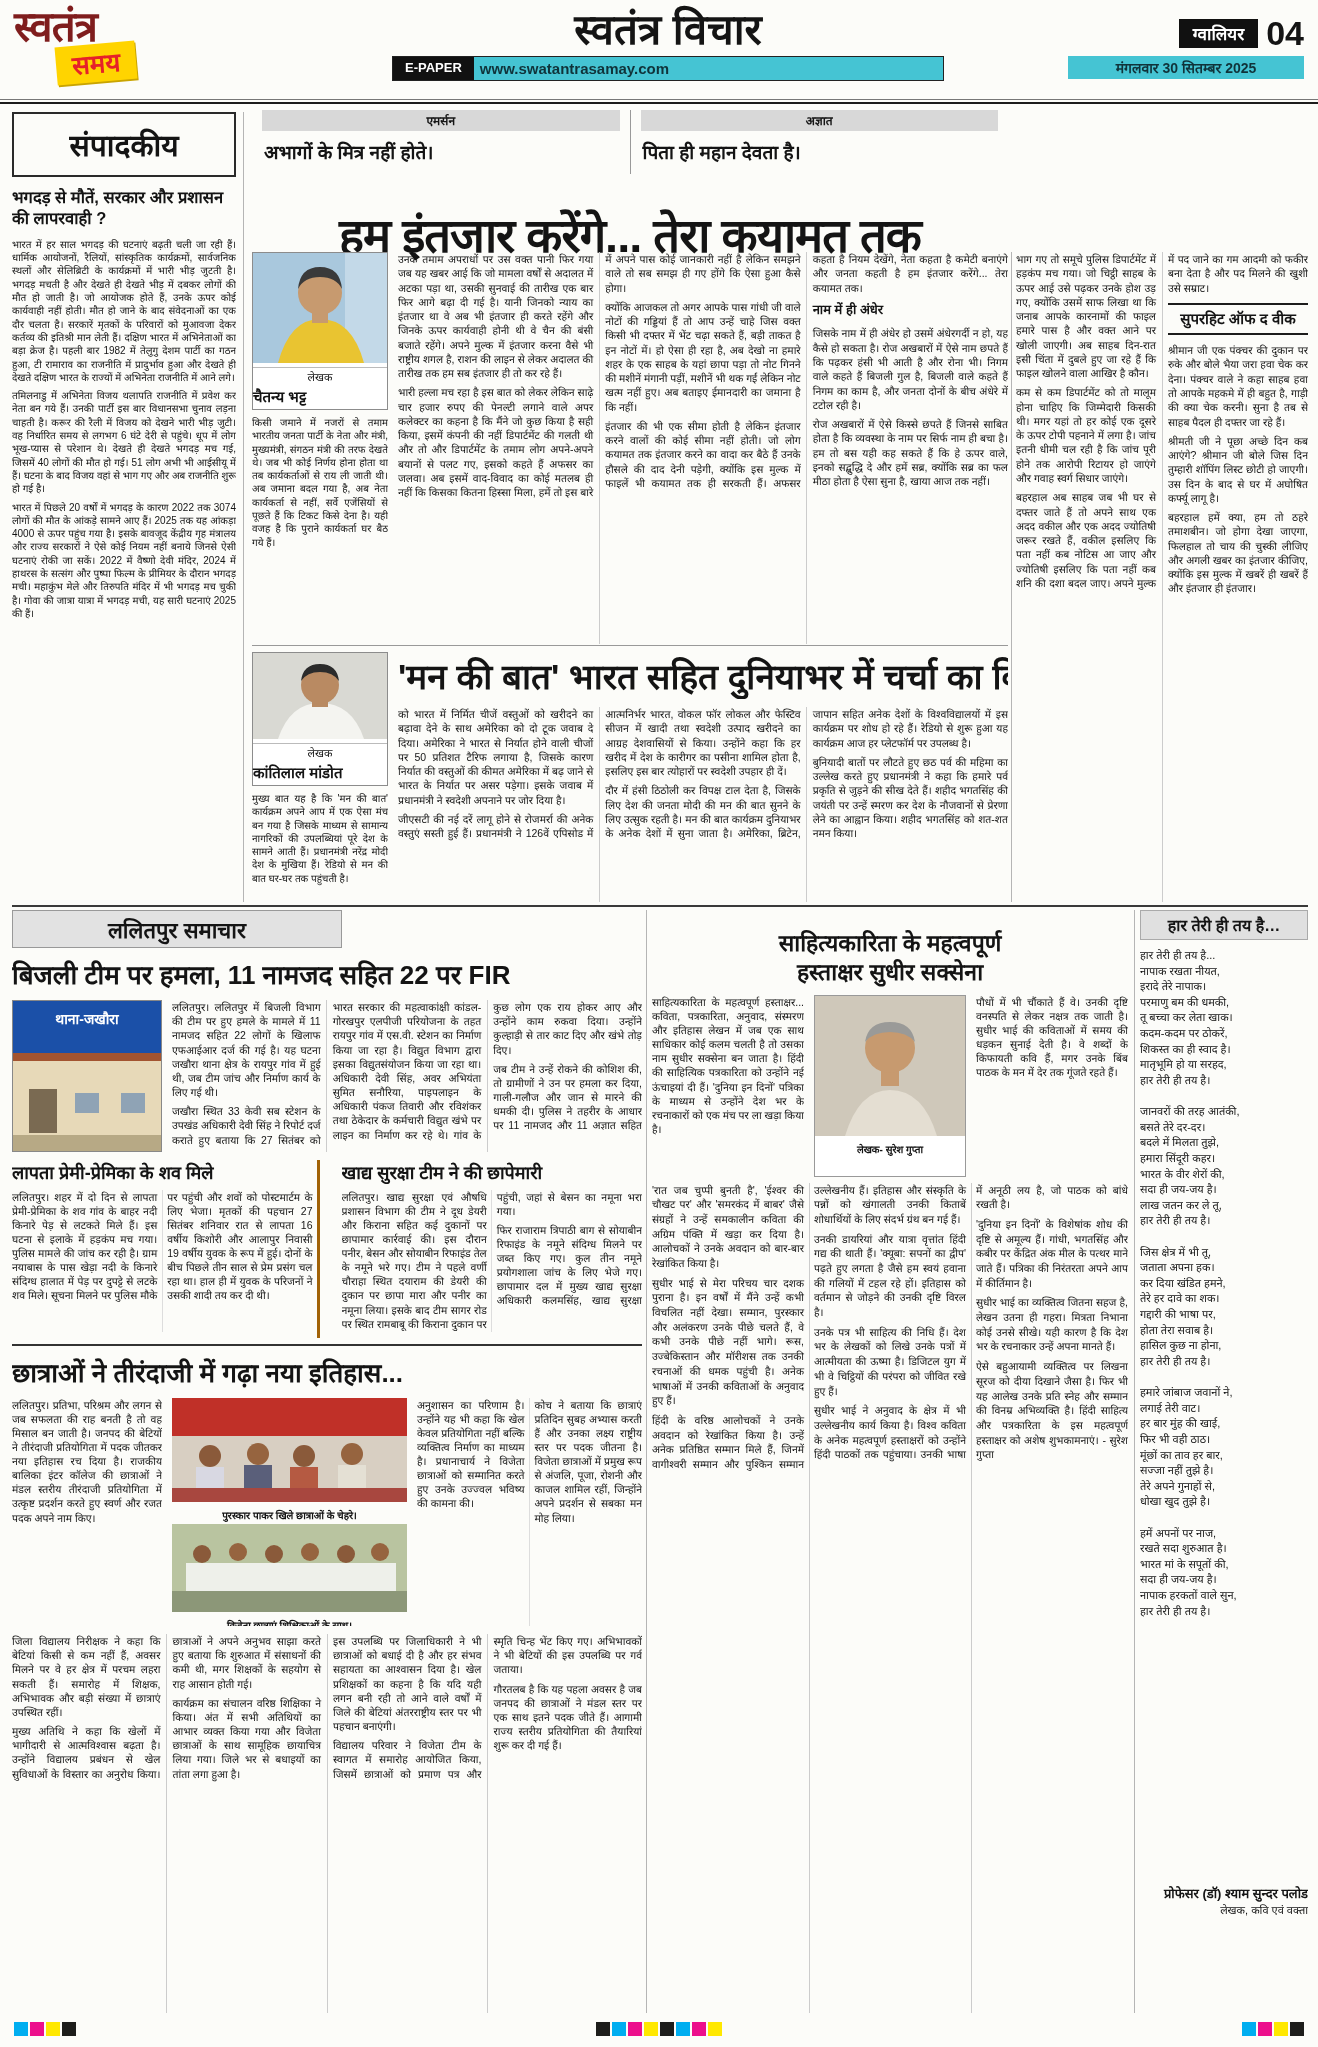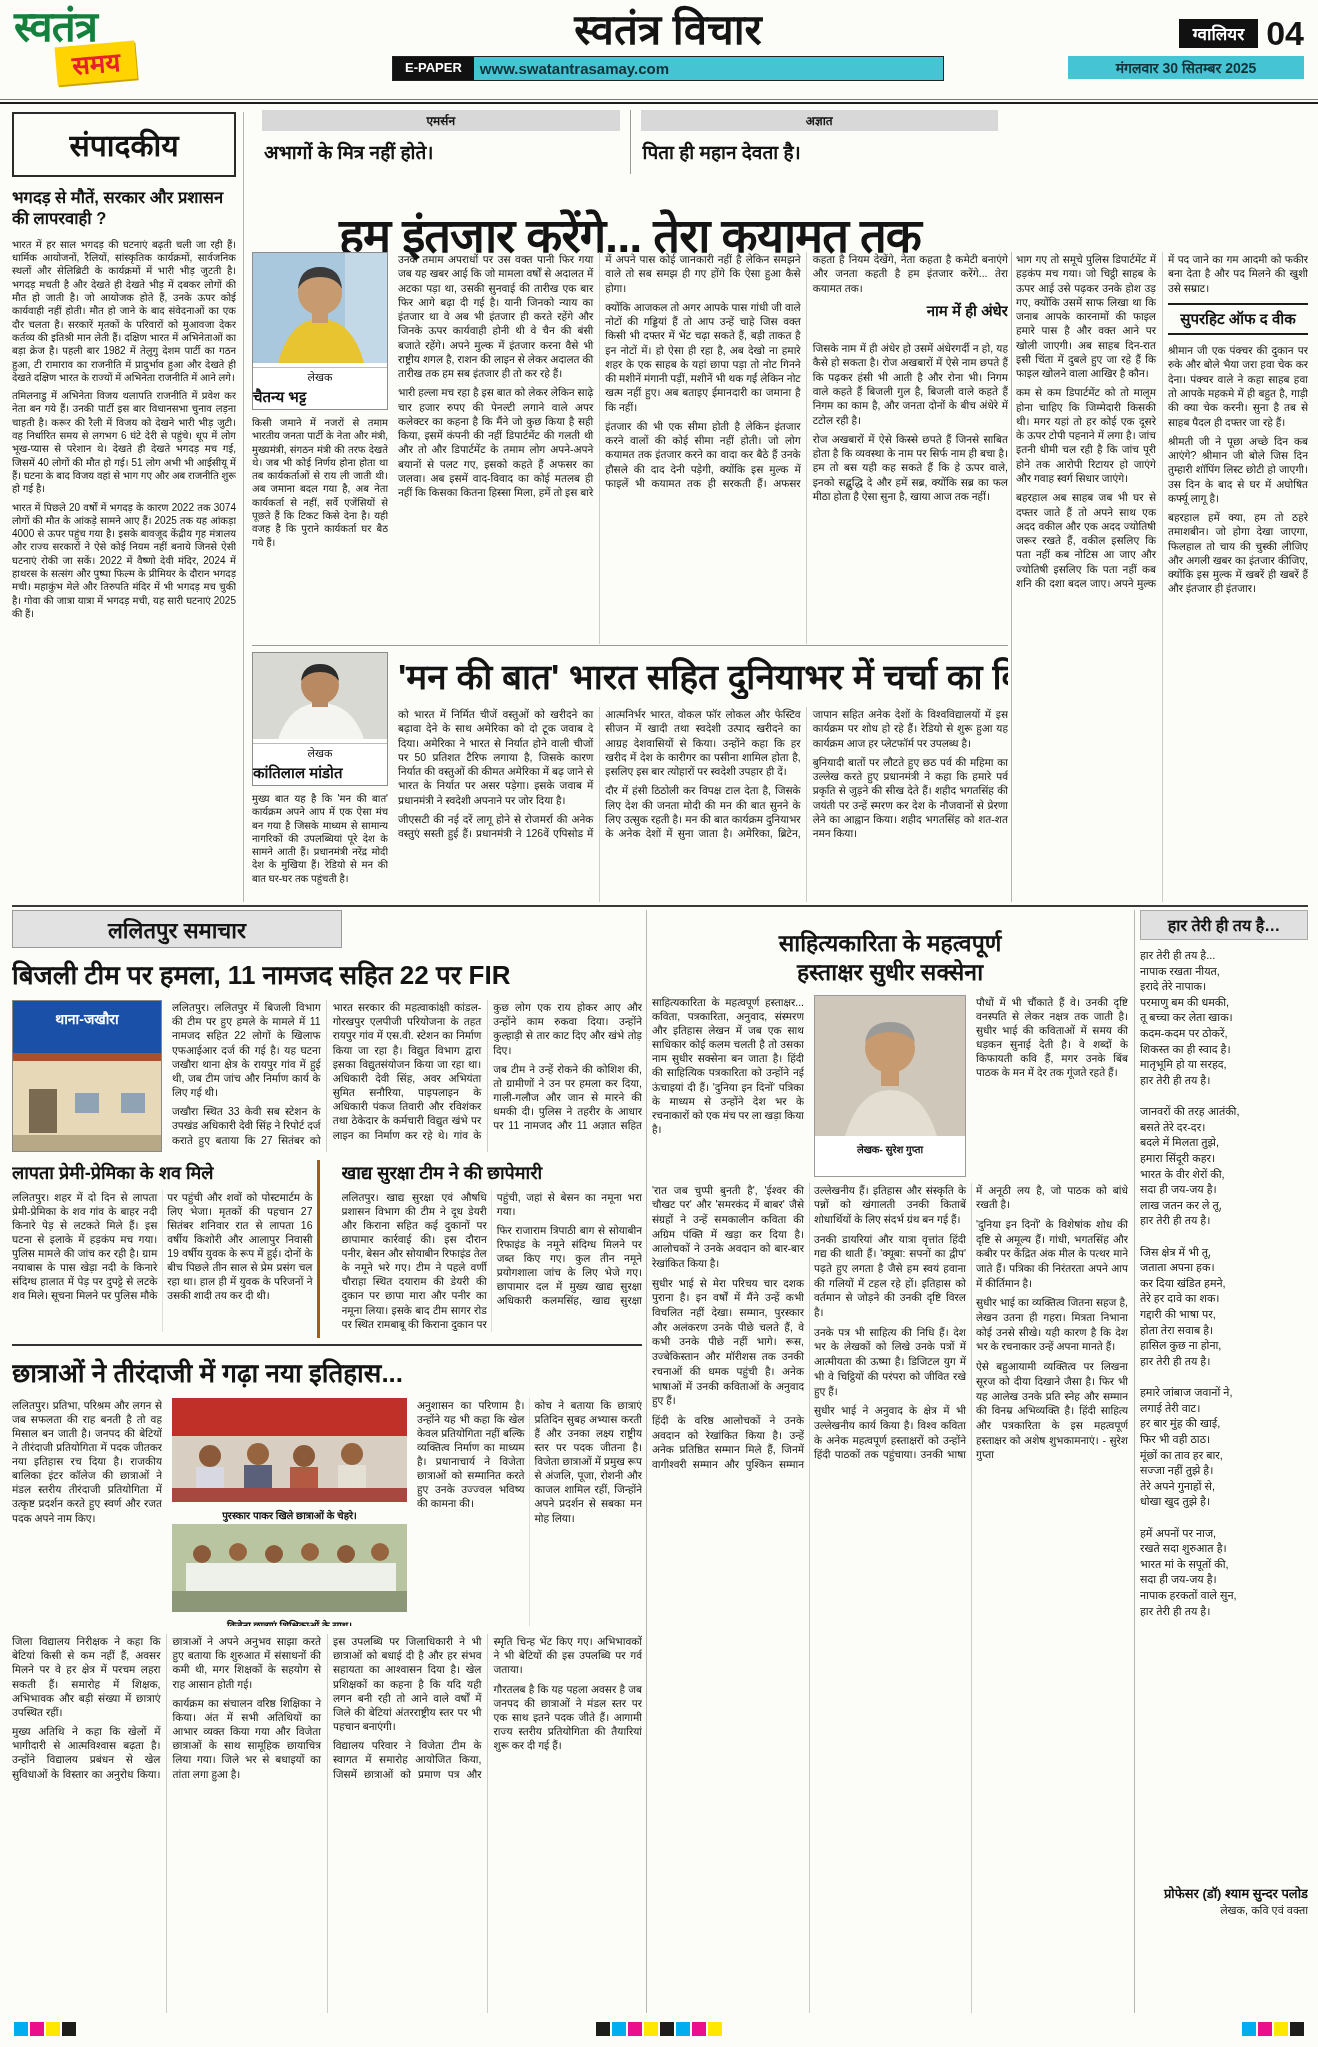--- a/index.html
+++ b/index.html
@@ -4,21 +4,21 @@
 <style>
   html,body{margin:0;padding:0;background:#9a9a9a;}
   *{box-sizing:border-box;}
   .page{position:relative;width:1318px;height:2047px;margin:0 auto;background:#fcfcf9;color:#141414;
         font-family:"Liberation Sans","DejaVu Sans",sans-serif;overflow:hidden;}
   .abs{position:absolute;}
   .jt{text-align:justify;}
   p{margin:0 0 5px 0;}
   
   .logo{position:absolute;left:14px;top:6px;width:180px;height:90px;}
-  .logo-line1{color:#15803d;font-size:42px;font-weight:800;line-height:1.0;letter-spacing:-1px;}
+  .logo-line1{color:#7f1d1d;font-size:42px;font-weight:800;line-height:1.0;letter-spacing:-1px;}
   .logo-ribbon{display:inline-block;margin-left:42px;margin-top:-4px;background:#ffd400;color:#e62129;
                font-size:26px;font-weight:800;padding:1px 16px;transform:rotate(-5deg);box-shadow:1px 2px 0 #c9a400;}
   .mh-center{position:absolute;left:392px;top:8px;width:552px;text-align:center;}
   .mh-title{font-size:42px;font-weight:800;line-height:1.05;}
   .mh-eprow{display:flex;align-items:stretch;margin-top:4px;border:1px solid #222;}
   .ep-badge{background:#111;color:#fff;font-weight:bold;font-size:13px;padding:3px 12px;}
   .ep-site{flex:1;background:#45c4d3;color:#10333a;font-weight:bold;font-size:15px;padding:3px 6px;text-align:left;}
   .mh-right{position:absolute;right:14px;top:14px;width:236px;}
   .mh-edrow{display:flex;align-items:center;justify-content:flex-end;gap:8px;}
   .ed-badge{background:#111;color:#fff;font-weight:bold;font-size:17px;padding:3px 14px;}
@@ -37,21 +37,21 @@
                  white-space:nowrap;overflow:hidden;letter-spacing:-1px;line-height:1.15;}
   .main-article{left:252px;top:252px;width:756px;height:392px;display:flex;gap:10px;overflow:hidden;}
   .author-col{width:136px;flex:0 0 136px;}
   .author-card{border:1px solid #8c8c8c;background:#fff;}
   .a-label{text-align:center;font-size:11px;border-top:1px solid #bbb;padding:1px 0;}
   .a-name{text-align:left;font-weight:800;font-size:15px;padding:1px 0 3px 0;}
   .bio{font-size:10px;line-height:1.33;margin-top:6px;overflow:hidden;}
   .bio-main{height:212px;}
   .art-cols{flex:1;column-count:3;column-gap:12px;column-rule:1px solid #ccc;
             font-size:10.5px;line-height:1.36;overflow:hidden;height:392px;}
-  .subhead{text-align:right;font-size:15px;font-weight:800;margin:6px 0 20px 0;}
+  .subhead{text-align:left;font-size:13px;font-weight:800;margin:6px 0 8px 0;}
   
   .right-col{left:1016px;top:252px;width:292px;height:650px;}
   .rc-cols{column-count:2;column-gap:12px;column-rule:1px solid #ccc;font-size:10.5px;line-height:1.36;
            height:650px;overflow:hidden;text-align:justify;}
   .superhit{font-size:15px;font-weight:800;text-align:center;border-top:2px solid #1c1c1c;
             border-bottom:2px solid #1c1c1c;padding:4px 0;margin:8px 0;break-inside:avoid;}
   
   .mkb{left:252px;top:652px;width:756px;height:250px;display:flex;gap:10px;overflow:hidden;}
   .mkb-right{flex:1;overflow:hidden;}
   .mkb-head{font-size:35px;font-weight:800;text-align:right;white-space:nowrap;overflow:hidden;margin:0 0 8px 0;}

